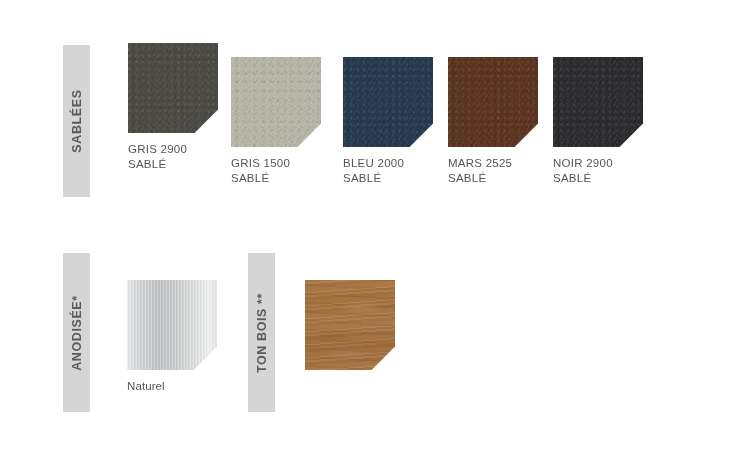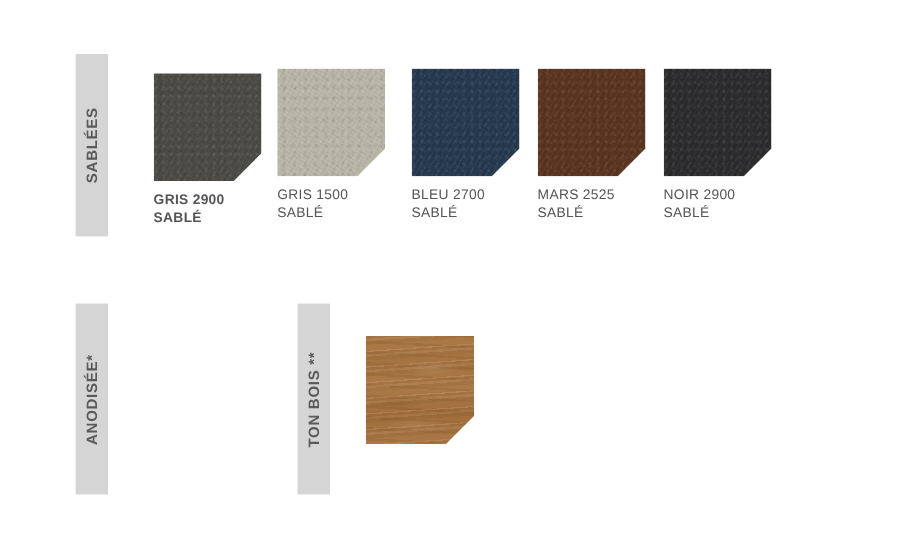--- a/index.html
+++ b/index.html
@@ -135,40 +135,40 @@
 </style>
 </head>
 <body>
 
 <div class="sheet">
 
   <div class="cat-bar" style="left:63px; top:45px; width:27px; height:152px;">
     <span class="cat-bar-label">SABLÉES</span>
   </div>
 
-  <div class="swatch-group" style="left:128px; top:61px;font-weight:bold;">
+  <div class="swatch-group" style="left:128px; top:43px;">
     <div class="swatch grain" style="background-color:#4b4a45;"></div>
     <div class="swatch-caption">
       <span class="cap-line">GRIS 2900</span>
       <span class="cap-line">SABLÉ</span>
     </div>
   </div>
 
   <div class="swatch-group" style="left:231px; top:57px;">
     <div class="swatch grain" style="background-color:#b8b7a8;"></div>
     <div class="swatch-caption">
       <span class="cap-line">GRIS 1500</span>
       <span class="cap-line">SABLÉ</span>
     </div>
   </div>
 
   <div class="swatch-group" style="left:343px; top:57px;">
     <div class="swatch grain" style="background-color:#25394f;"></div>
     <div class="swatch-caption">
-      <span class="cap-line">BLEU 2700</span>
+      <span class="cap-line">BLEU 2000</span>
       <span class="cap-line">SABLÉ</span>
     </div>
   </div>
 
   <div class="swatch-group" style="left:448px; top:57px;">
     <div class="swatch grain" style="background-color:#5b3420;"></div>
     <div class="swatch-caption">
       <span class="cap-line">MARS 2525</span>
       <span class="cap-line">SABLÉ</span>
     </div>
@@ -179,20 +179,26 @@
     <div class="swatch-caption">
       <span class="cap-line">NOIR 2900</span>
       <span class="cap-line">SABLÉ</span>
     </div>
   </div>
 
   <div class="cat-bar" style="left:63px; top:253px; width:27px; height:159px;">
     <span class="cat-bar-label">ANODISÉE*</span>
   </div>
 
+  <div class="swatch-group" style="left:127px; top:280px;">
+    <div class="swatch aniso" style="background-image:linear-gradient(90deg,#e6e7e8 0%,#cfd1d2 14%,#bdbfc1 34%,#c4c6c7 52%,#d9dadb 74%,#eceded 92%,#e2e3e4 100%);"></div>
+    <div class="swatch-caption mixed">
+      <span class="cap-line">Naturel</span>
+    </div>
+  </div>
 
   <div class="cat-bar" style="left:248px; top:253px; width:27px; height:159px;">
     <span class="cat-bar-label">TON BOIS **</span>
   </div>
 
   <div class="swatch-group" style="left:305px; top:280px;">
     <div class="swatch wood" style="background-image:linear-gradient(180deg,#ab7a47 0%,#a5733f 26%,#ab7a48 48%,#a06d3b 72%,#aa7946 100%);"></div>
   </div>
 
 </div>

